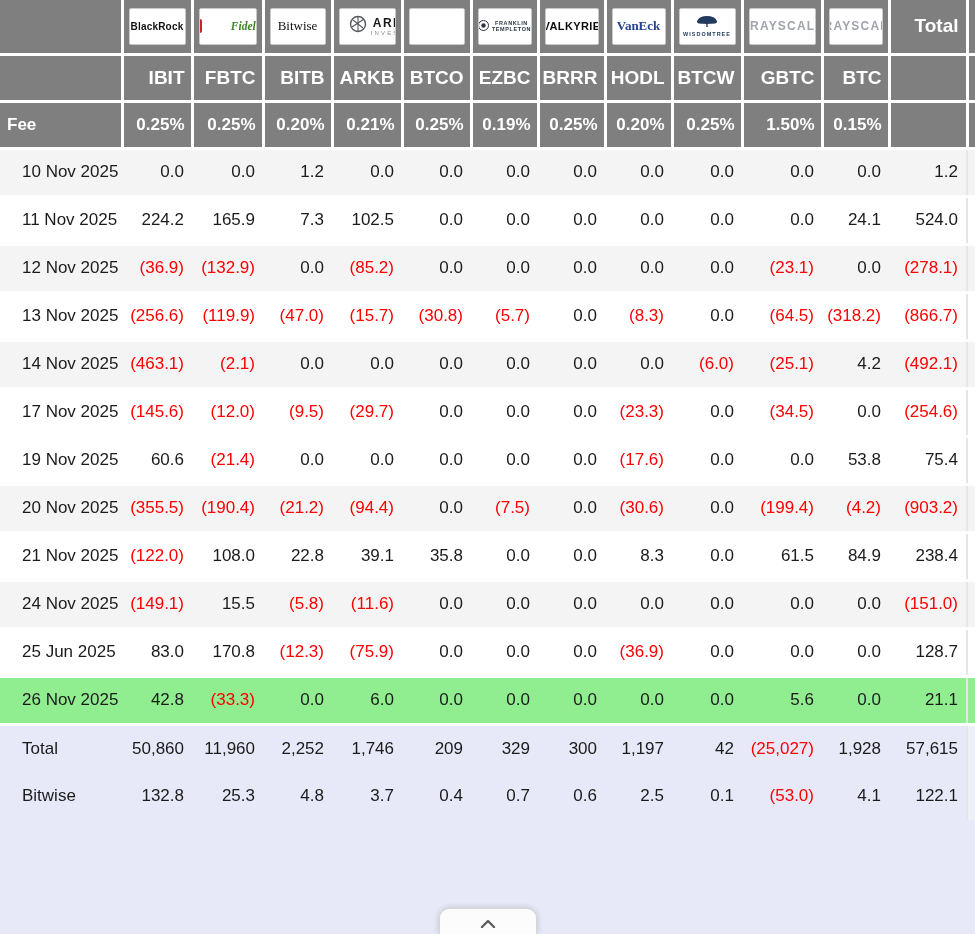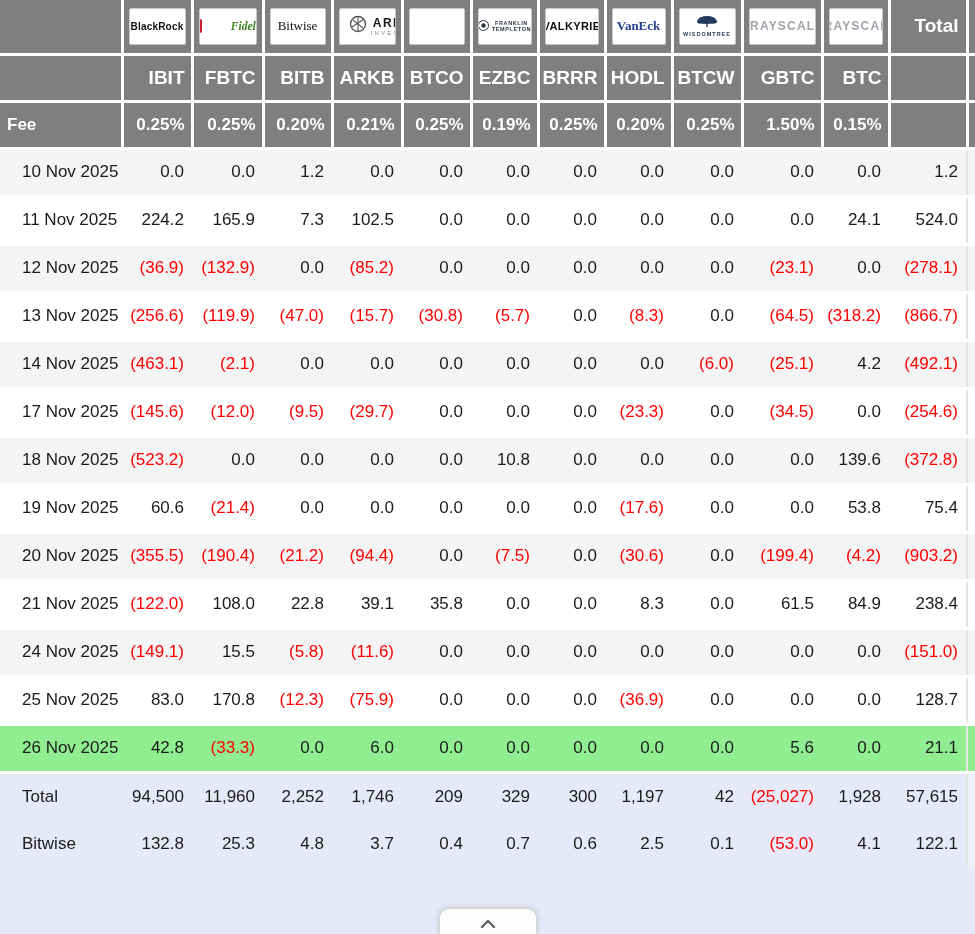--- a/index.html
+++ b/index.html
@@ -301,36 +301,20 @@
           <td>0.0</td>
           <td>0.0</td>
           <td>0.0</td>
           <td class="neg">(23.3)</td>
           <td>0.0</td>
           <td class="neg">(34.5)</td>
           <td>0.0</td>
           <td class="neg">(254.6)</td>
           <td class="edge"></td>
         </tr>
-        <tr class="odd">
-          <td class="date-cell">18 Nov 2025</td>
-          <td class="neg">(523.2)</td>
-          <td>0.0</td>
-          <td>0.0</td>
-          <td>0.0</td>
-          <td>0.0</td>
-          <td>10.8</td>
-          <td>0.0</td>
-          <td>0.0</td>
-          <td>0.0</td>
-          <td>0.0</td>
-          <td>139.6</td>
-          <td class="neg">(372.8)</td>
-          <td class="edge"></td>
-        </tr>
         <tr class="even">
           <td class="date-cell">19 Nov 2025</td>
           <td>60.6</td>
           <td class="neg">(21.4)</td>
           <td>0.0</td>
           <td>0.0</td>
           <td>0.0</td>
           <td>0.0</td>
           <td>0.0</td>
           <td class="neg">(17.6)</td>
@@ -382,21 +366,21 @@
           <td>0.0</td>
           <td>0.0</td>
           <td>0.0</td>
           <td>0.0</td>
           <td>0.0</td>
           <td>0.0</td>
           <td class="neg">(151.0)</td>
           <td class="edge"></td>
         </tr>
         <tr class="even">
-          <td class="date-cell">25 Nov 2025</td>
+          <td class="date-cell">25 Jun 2025</td>
           <td>83.0</td>
           <td>170.8</td>
           <td class="neg">(12.3)</td>
           <td class="neg">(75.9)</td>
           <td>0.0</td>
           <td>0.0</td>
           <td>0.0</td>
           <td class="neg">(36.9)</td>
           <td>0.0</td>
           <td>0.0</td>
@@ -415,21 +399,21 @@
           <td>0.0</td>
           <td>0.0</td>
           <td>0.0</td>
           <td>5.6</td>
           <td>0.0</td>
           <td>21.1</td>
           <td class="edge"></td>
         </tr>
         <tr class="summary">
           <td class="date-cell">Total</td>
-          <td>94,500</td>
+          <td>50,860</td>
           <td>11,960</td>
           <td>2,252</td>
           <td>1,746</td>
           <td>209</td>
           <td>329</td>
           <td>300</td>
           <td>1,197</td>
           <td>42</td>
           <td class="neg">(25,027)</td>
           <td>1,928</td>

